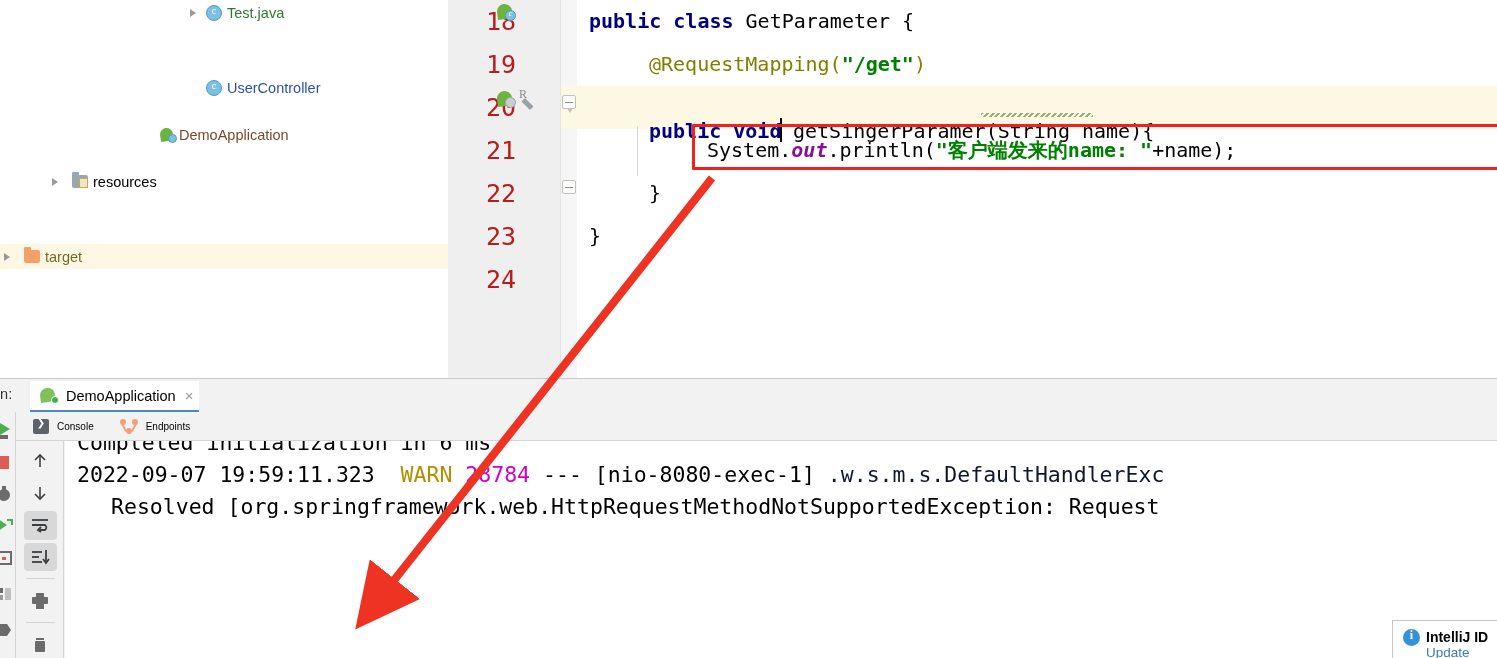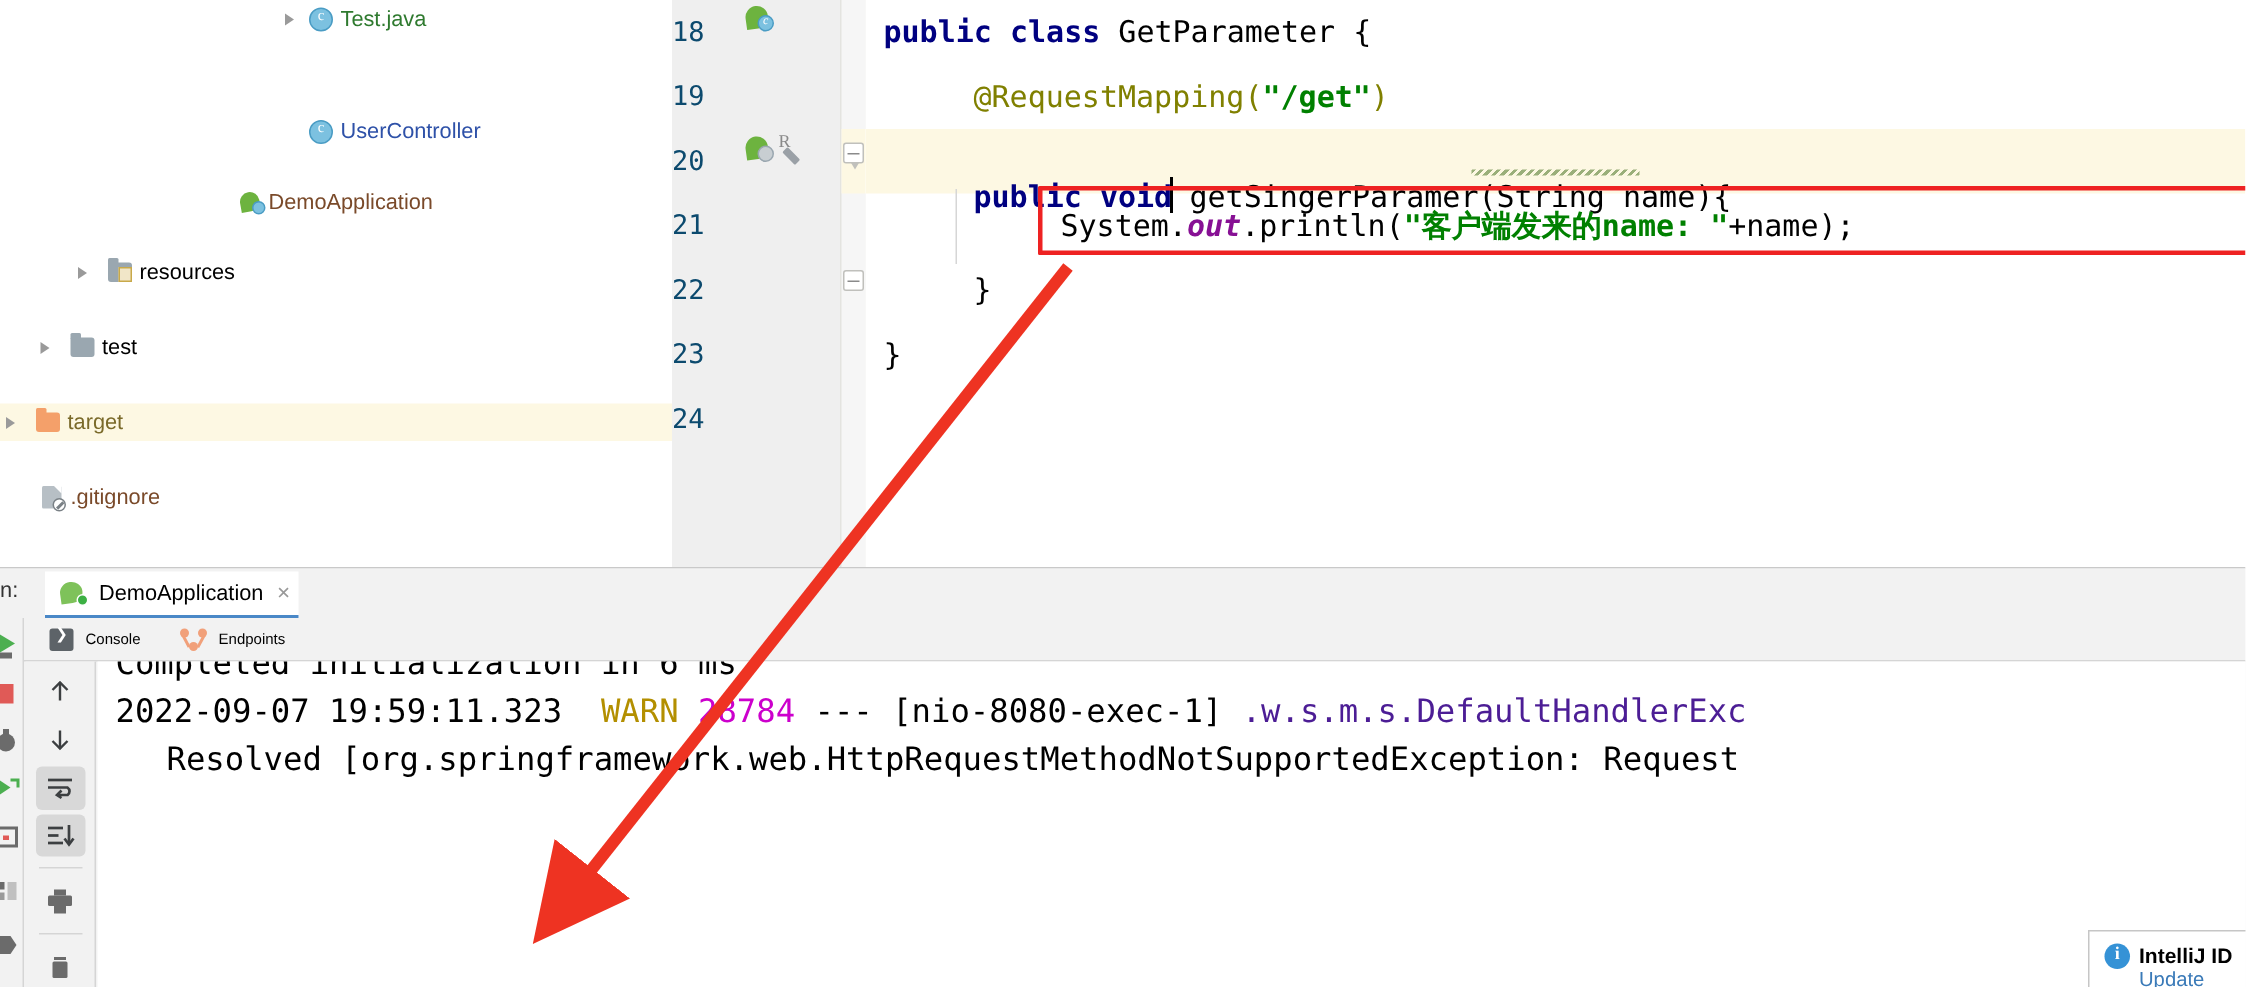--- a/index.html
+++ b/index.html
@@ -187,24 +187,24 @@
     position: absolute;
     left: 129px; top: 0;
     right: 0; bottom: 0;
     background: #ffffff;
     overflow: hidden;
   }
   .ln {
     position: absolute;
     left: 0;
     width: 106px;
-    text-align: left;
+    text-align: center;
     font-family: "DejaVu Sans Mono", monospace;
-    font-size: 18px;
-    color: #0c4a6e;
+    font-size: 25px;
+    color: #b91c1c;
     height: 43px;
     line-height: 43px;
   }
   .code-line {
     position: absolute;
     left: 0;
     height: 43px;
     line-height: 43px;
     white-space: pre;
     font-family: "DejaVu Sans Mono", monospace;
@@ -495,21 +495,21 @@
     position: absolute;
     left: 0;
     white-space: pre;
     font-family: "DejaVu Sans Mono", monospace;
     font-size: 21.5px;
     color: #000000;
     line-height: 32px;
   }
   .c-warn  { color: #b38f00; }
   .c-pid   { color: #cc00cc; }
-  .c-cyan  { color: #4c1d95; }
+  .c-cyan  { color: #0f172a; }
 
   
   .arrow-svg {
     position: absolute;
     left: 0; top: 0;
     width: 1497px; height: 658px;
     pointer-events: none;
   }
 
   
@@ -605,43 +605,29 @@
       </div>
 
       <div class="tree-row" style="top:94px;">
         <span style="width:50px;flex:0 0 50px;"></span>
         <span class="tree-arrow has"></span>
         <span style="width:10px;flex:0 0 10px;"></span>
         <span class="ico ico-folder res"></span>
         <span class="tree-label c-black">resources</span>
       </div>
 
-      <div class="tree-row" style="top:119px;">
-        <span style="width:25px;flex:0 0 25px;"></span>
-        <span class="tree-arrow has"></span>
-        <span style="width:10px;flex:0 0 10px;"></span>
-        <span class="ico ico-folder"></span>
-        <span class="tree-label c-black">test</span>
-      </div>
 
       <div class="tree-row selected" style="top:144px;width:448px;">
         <span style="width:2px;flex:0 0 2px;"></span>
         <span class="tree-arrow has"></span>
         <span style="width:10px;flex:0 0 10px;"></span>
         <span class="ico ico-folder orange"></span>
         <span class="tree-label c-olive">target</span>
       </div>
 
-      <div class="tree-row" style="top:169px;">
-        <span style="width:28px;flex:0 0 28px;"></span>
-        <span class="ico ico-file">
-            <i class="badge-circ"></i>
-          </span>
-        <span class="tree-label c-brown" style="margin-left:6px;">.gitignore</span>
-      </div>
 
     </div>
 
     <div class="editor">
 
       <div class="hl-row" style="top:86px;width:129px;"></div>
 
       <div class="gutter">
         <div class="ln" style="top:0;">18</div>
         <div class="ln" style="top:43px;">19</div>

